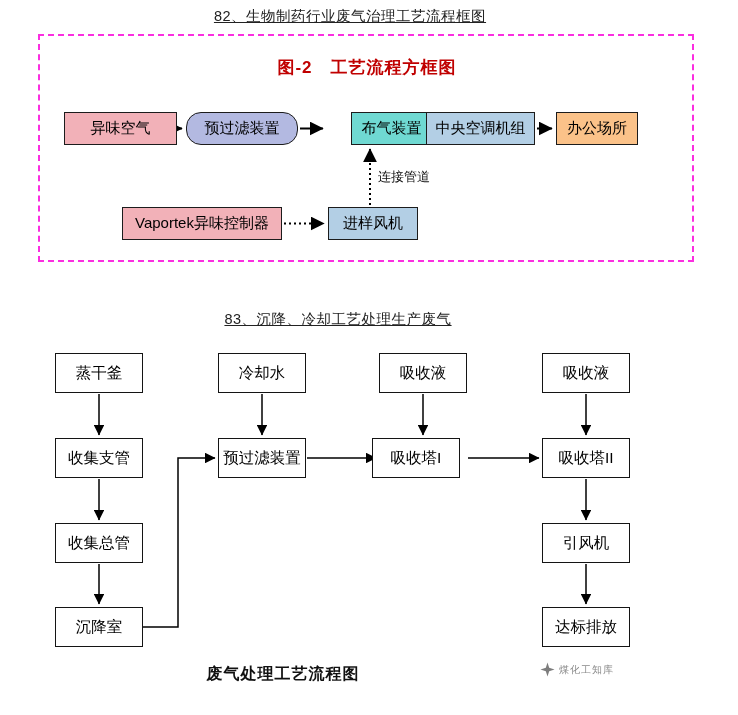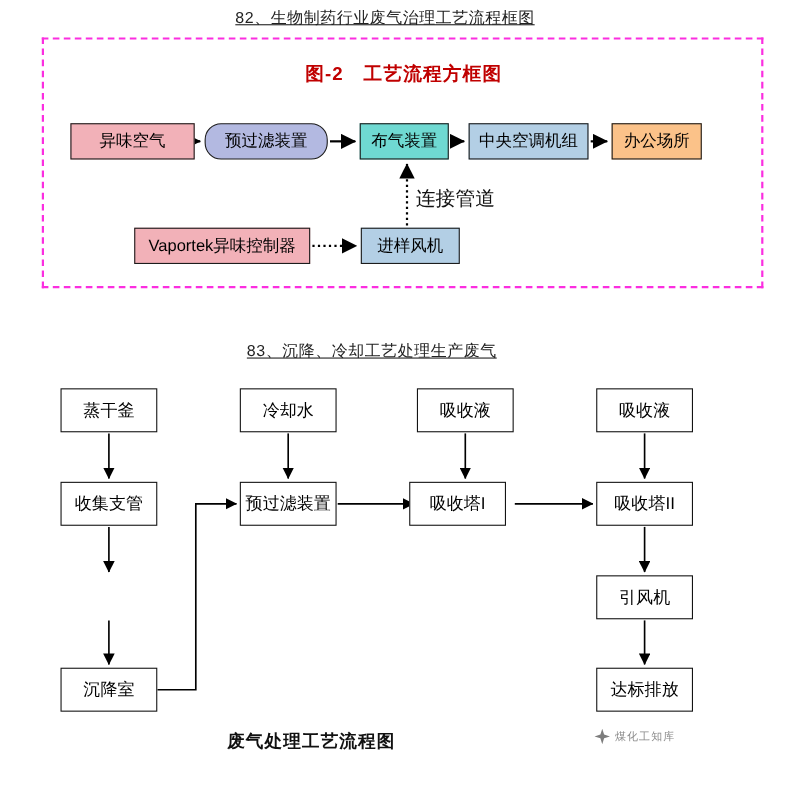--- a/index.html
+++ b/index.html
@@ -19,30 +19,30 @@
     position:absolute;left:40px;top:56px;width:654px;text-align:center;
     color:#c00000;font-weight:bold;font-size:17px;letter-spacing:1px;
   }
   .box{
     position:absolute;display:flex;align-items:center;justify-content:center;
     box-sizing:border-box;font-size:15px;color:#000;white-space:nowrap;
   }
   .cbox{border:1px solid #1c1c1c;}
   .bg-pink{background:#f2b1b8;}
   .bg-peri{background:#b3b9e1;}
-  .bg-teal{background:#6fd9d2;}
+  .bg-teal{background:#6fd9d2;margin-left:24px;}
   .bg-blue{background:#b3cfe5;}
   .bg-orange{background:#fbc289;}
   .wbox{
     position:absolute;width:88px;height:40px;background:#ffffff;
     border:1px solid #141414;box-sizing:border-box;
     display:flex;align-items:center;justify-content:center;
     font-size:15.5px;color:#000;white-space:nowrap;
   }
-  .pipe-label{position:absolute;left:378px;top:168px;font-size:18px;color:#111;}
+  .pipe-label{position:absolute;left:378px;top:168px;font-size:13px;color:#111;}
   .caption{
     position:absolute;left:0;top:664px;width:566px;text-align:center;
     font-weight:700;font-size:16px;color:#111;letter-spacing:1px;
   }
   .watermark{
     position:absolute;left:540px;top:662px;display:flex;align-items:center;gap:4px;
     color:#8a8a8a;font-size:10px;letter-spacing:1px;font-family:Liberation Serif, serif;
   }
   .wm-icon{display:inline-flex;align-items:center;}
   .overlay{position:absolute;left:0;top:0;pointer-events:none;}
@@ -104,20 +104,21 @@
   <div class="wbox" style="left:55px;top:353px;">蒸干釜</div>
   <div class="wbox" style="left:218px;top:353px;">冷却水</div>
   <div class="wbox" style="left:379px;top:353px;">吸收液</div>
   <div class="wbox" style="left:542px;top:353px;">吸收液</div>
 
   <div class="wbox" style="left:55px;top:438px;">收集支管</div>
   <div class="wbox" style="left:218px;top:438px;">预过滤装置</div>
   <div class="wbox" style="left:372px;top:438px;">吸收塔I</div>
   <div class="wbox" style="left:542px;top:438px;">吸收塔II</div>
 
+  <div class="wbox" style="left:55px;top:523px;">收集总管</div>
   <div class="wbox" style="left:542px;top:523px;">引风机</div>
 
   <div class="wbox" style="left:55px;top:607px;">沉降室</div>
   <div class="wbox" style="left:542px;top:607px;">达标排放</div>
 
   <div class="caption">废气处理工艺流程图</div>
 
   <div class="watermark">
     <span class="wm-icon">
       <svg width="15" height="15" viewBox="0 0 16 16">

